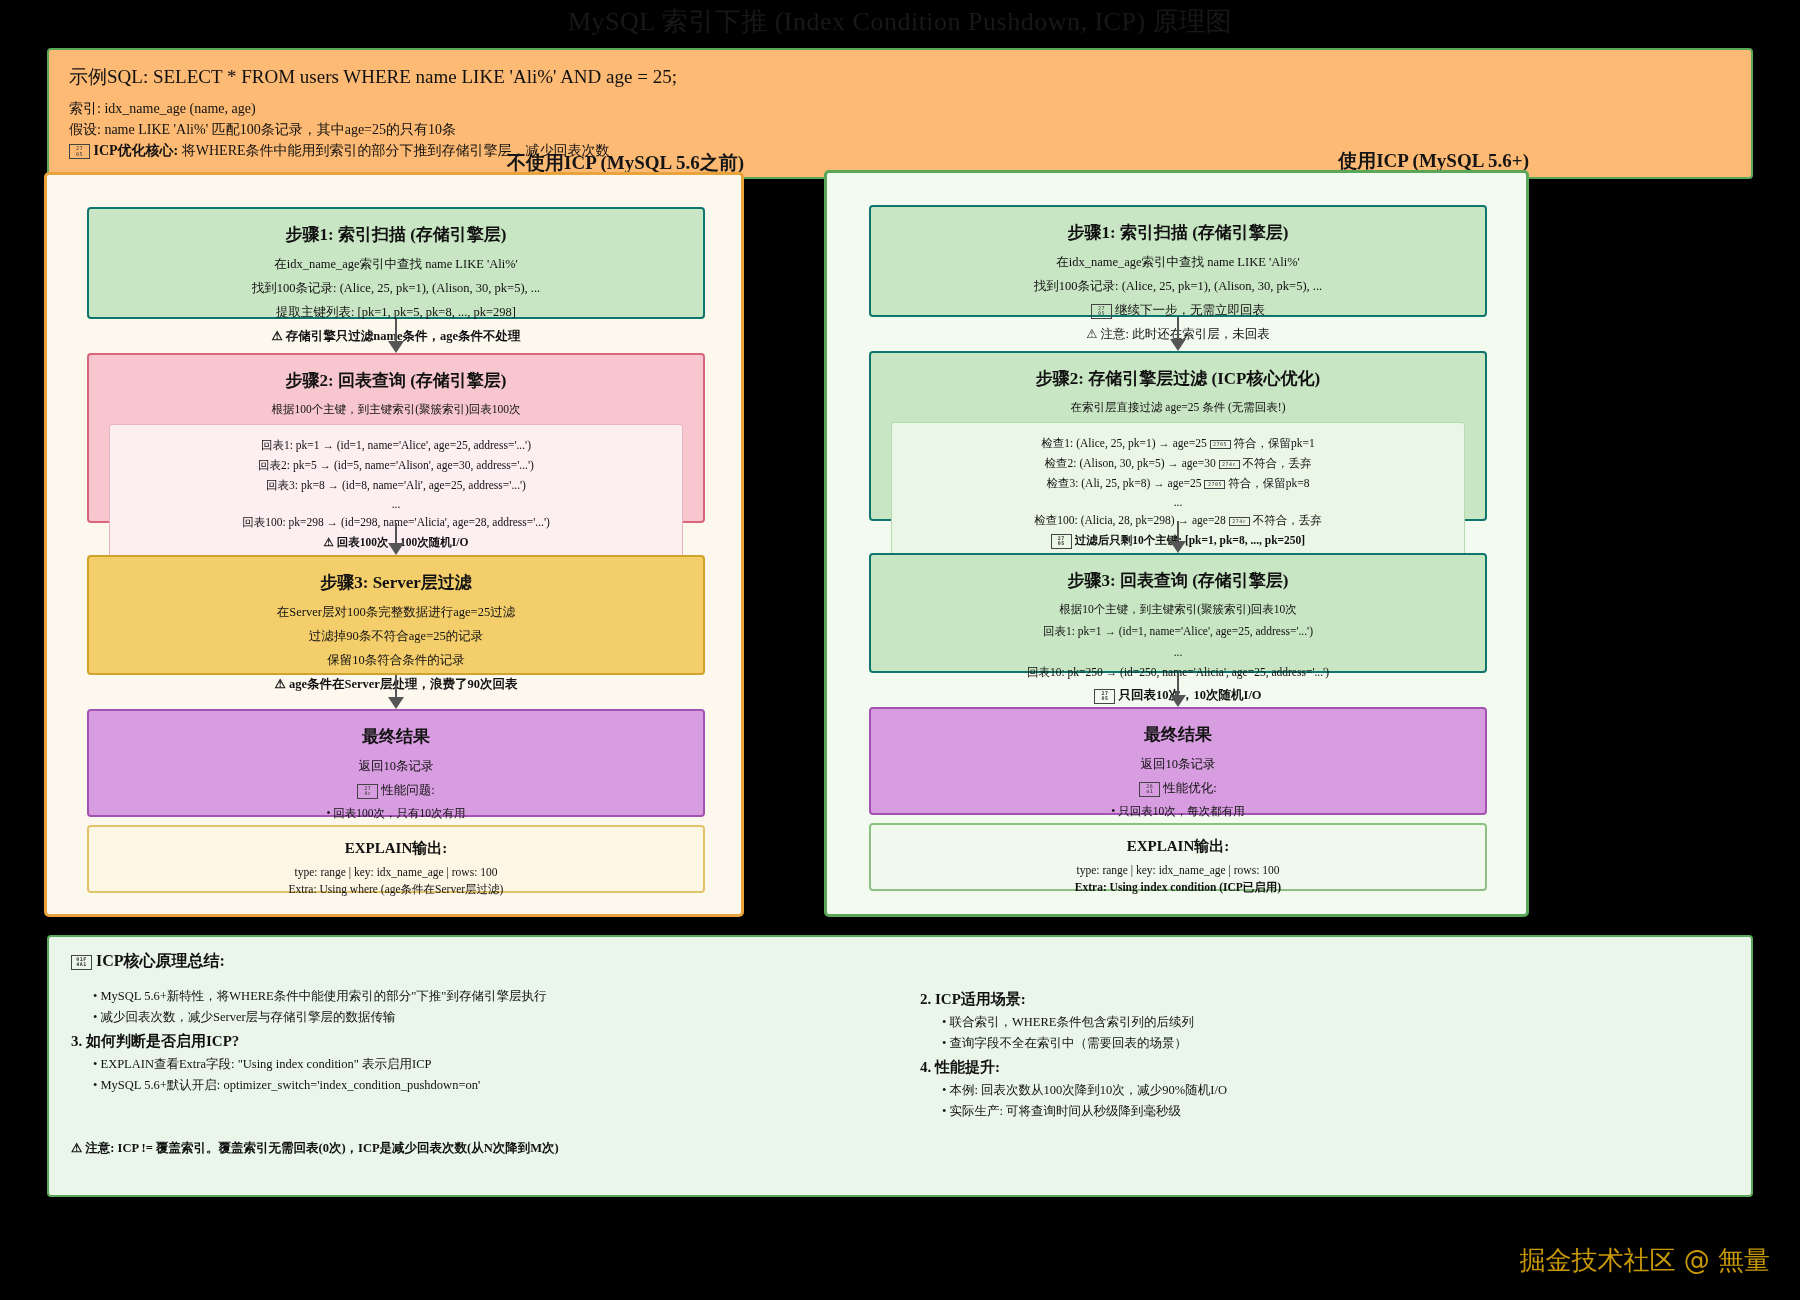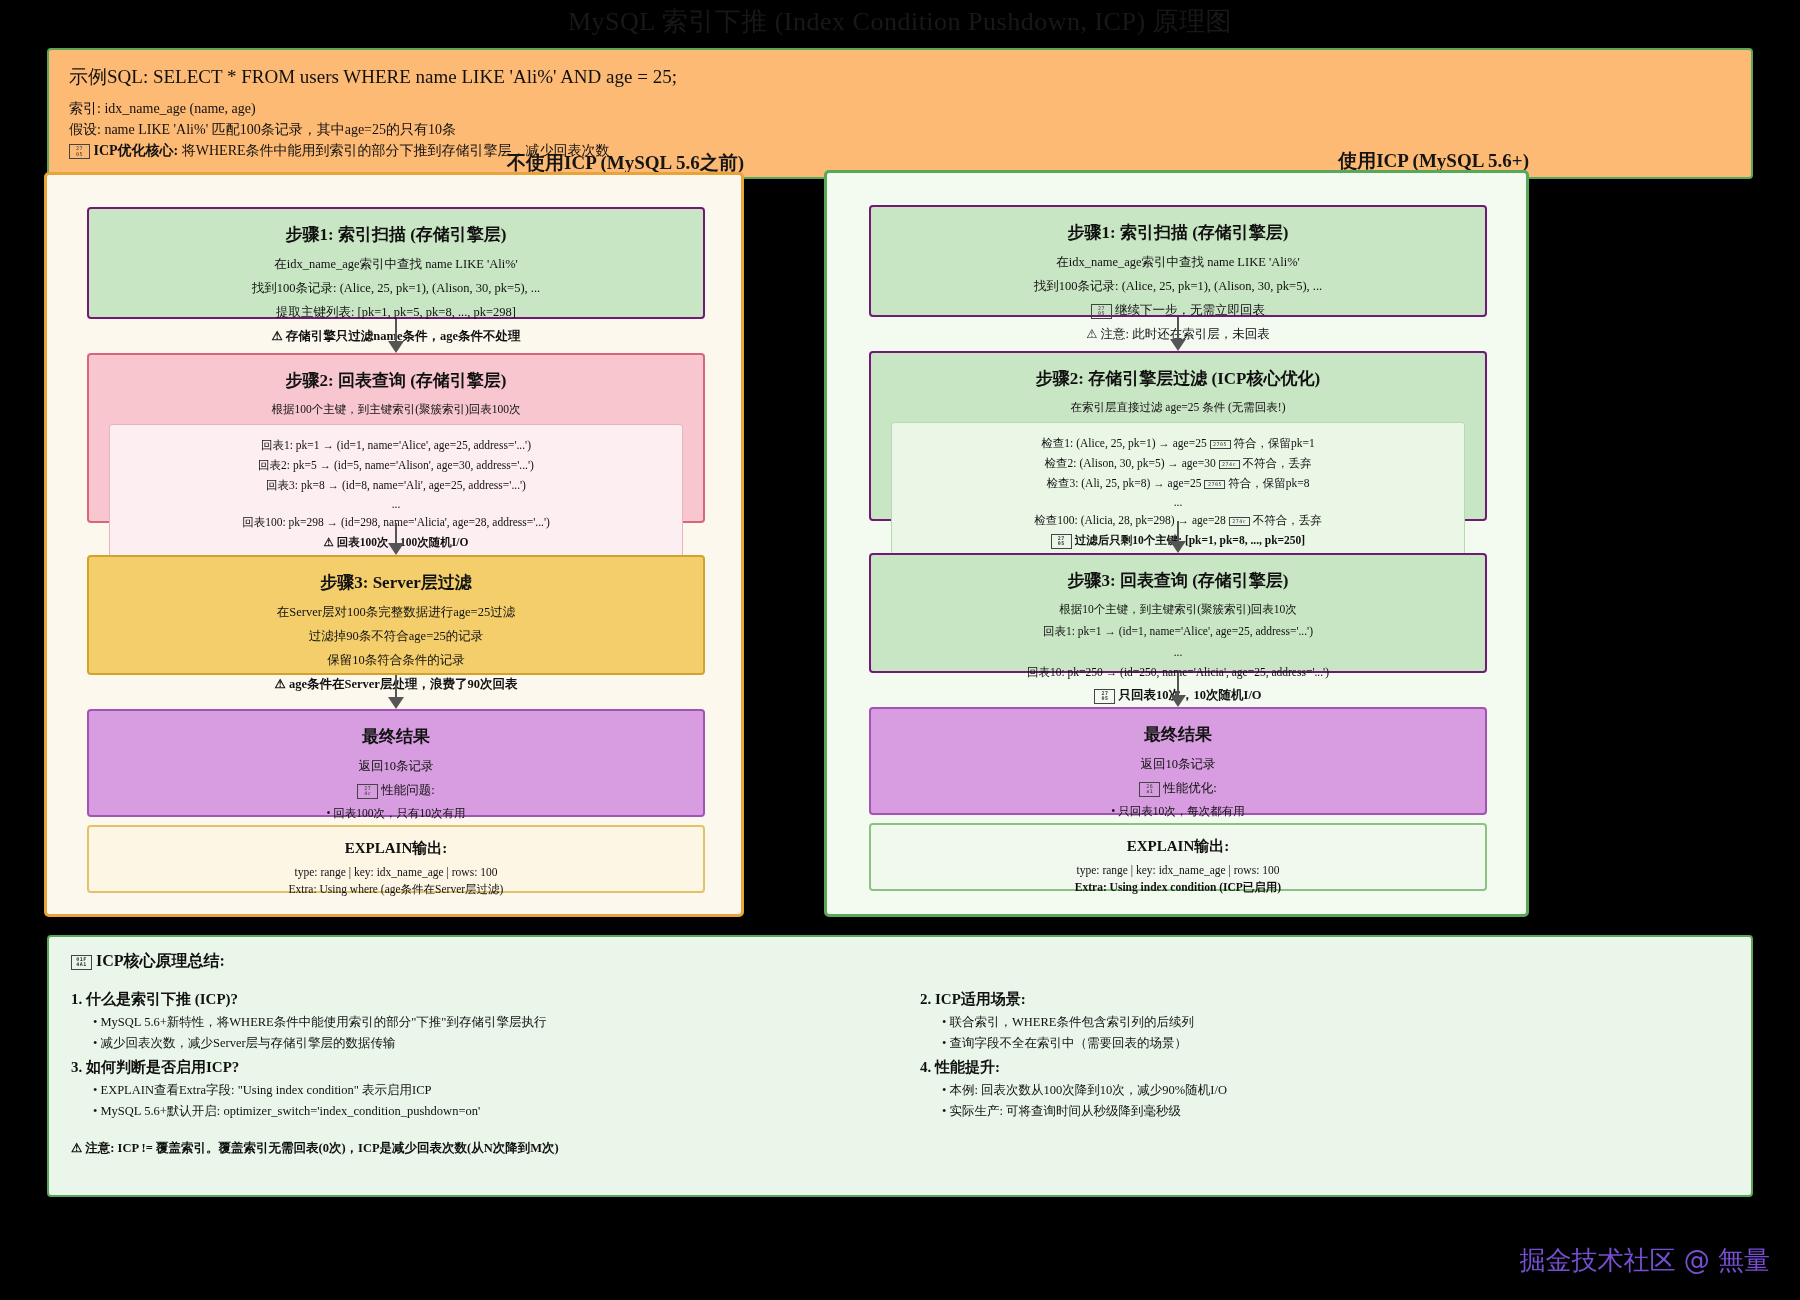--- a/index.html
+++ b/index.html
@@ -87,21 +87,21 @@
   .step p.small{font-size:11.5px;}
   .warn{font-weight:bold;font-size:12.5px;}
   .inner{
     background:rgba(255,255,255,.55);
     border:1px solid rgba(0,0,0,.12);
     border-radius:3px;
     padding:8px 10px;
     margin:6px 8px;
   }
   .inner p{margin:5px 0;font-size:11.5px;}
-  .s-green{background:#c9e6c4;border:2px solid #701a75;}
+  .s-green{background:#c9e6c4;border:2px solid #0f766e;}
   .s-pink {background:#f7c6cf;border:2px solid #d9657c;}
   .s-pink .inner{background:#fdeef1;border-color:#eab4bf;}
   .s-green .inner{background:#eaf6e6;border-color:#b6d9b0;}
   .s-yellow{background:#f3ce6b;border:2px solid #d1a32c;}
   .s-purple{background:#d79de0;border:2px solid #a353b3;}
   .s-explain{background:#fdf6e4;border:2px solid #e3c36a;}
   .s-explain2{background:#f1f9ee;border:2px solid #8cc184;}
   .s-explain h4,.s-explain2 h4{font-size:15px;margin:2px 0 8px;}
   .s-explain p,.s-explain2 p{font-size:11.5px;margin:4px 0;}
   
@@ -121,21 +121,21 @@
     box-sizing:border-box;padding:14px 22px;
   }
   .sum-title{font-size:16px;font-weight:bold;margin-bottom:12px;}
   .sum-cols{display:flex;gap:40px;}
   .sum-col{flex:1;}
   .sum-h{font-size:15px;font-weight:bold;margin:6px 0 5px 0;}
   .sum-li{font-size:12.5px;margin:4px 0 4px 22px;}
   .sum-note{font-size:12.5px;font-weight:bold;margin-top:16px;}
   .watermark{
     position:absolute;right:30px;bottom:22px;
-    font-size:26px;color:#8b5cf6;opacity:.85;
+    font-size:26px;color:#eab308;opacity:.85;
     font-family:"DejaVu Sans","Liberation Sans",sans-serif;
     white-space:nowrap;
   }
 </style>
 </head>
 <body>
 
 <div class="page">
 
   <div class="title">MySQL 索引下推 (Index Condition Pushdown, ICP) 原理图</div>
@@ -281,21 +281,20 @@
     </div>
   </div>
 
   <div class="summary">
     <div class="sum-title">
       <span class="tofu"><i>01F</i><i>4A1</i></span>
       <span>ICP核心原理总结:</span>
     </div>
     <div class="sum-cols">
       <div class="sum-col">
-        <div class="sum-h">1. 什么是索引下推 (ICP)?</div>
         <div class="sum-li">• MySQL 5.6+新特性，将WHERE条件中能使用索引的部分"下推"到存储引擎层执行</div>
         <div class="sum-li">• 减少回表次数，减少Server层与存储引擎层的数据传输</div>
         <div class="sum-h">3. 如何判断是否启用ICP?</div>
         <div class="sum-li">• EXPLAIN查看Extra字段: "Using index condition" 表示启用ICP</div>
         <div class="sum-li">• MySQL 5.6+默认开启: optimizer_switch='index_condition_pushdown=on'</div>
       </div>
       <div class="sum-col">
         <div class="sum-h">2. ICP适用场景:</div>
         <div class="sum-li">• 联合索引，WHERE条件包含索引列的后续列</div>
         <div class="sum-li">• 查询字段不全在索引中（需要回表的场景）</div>

